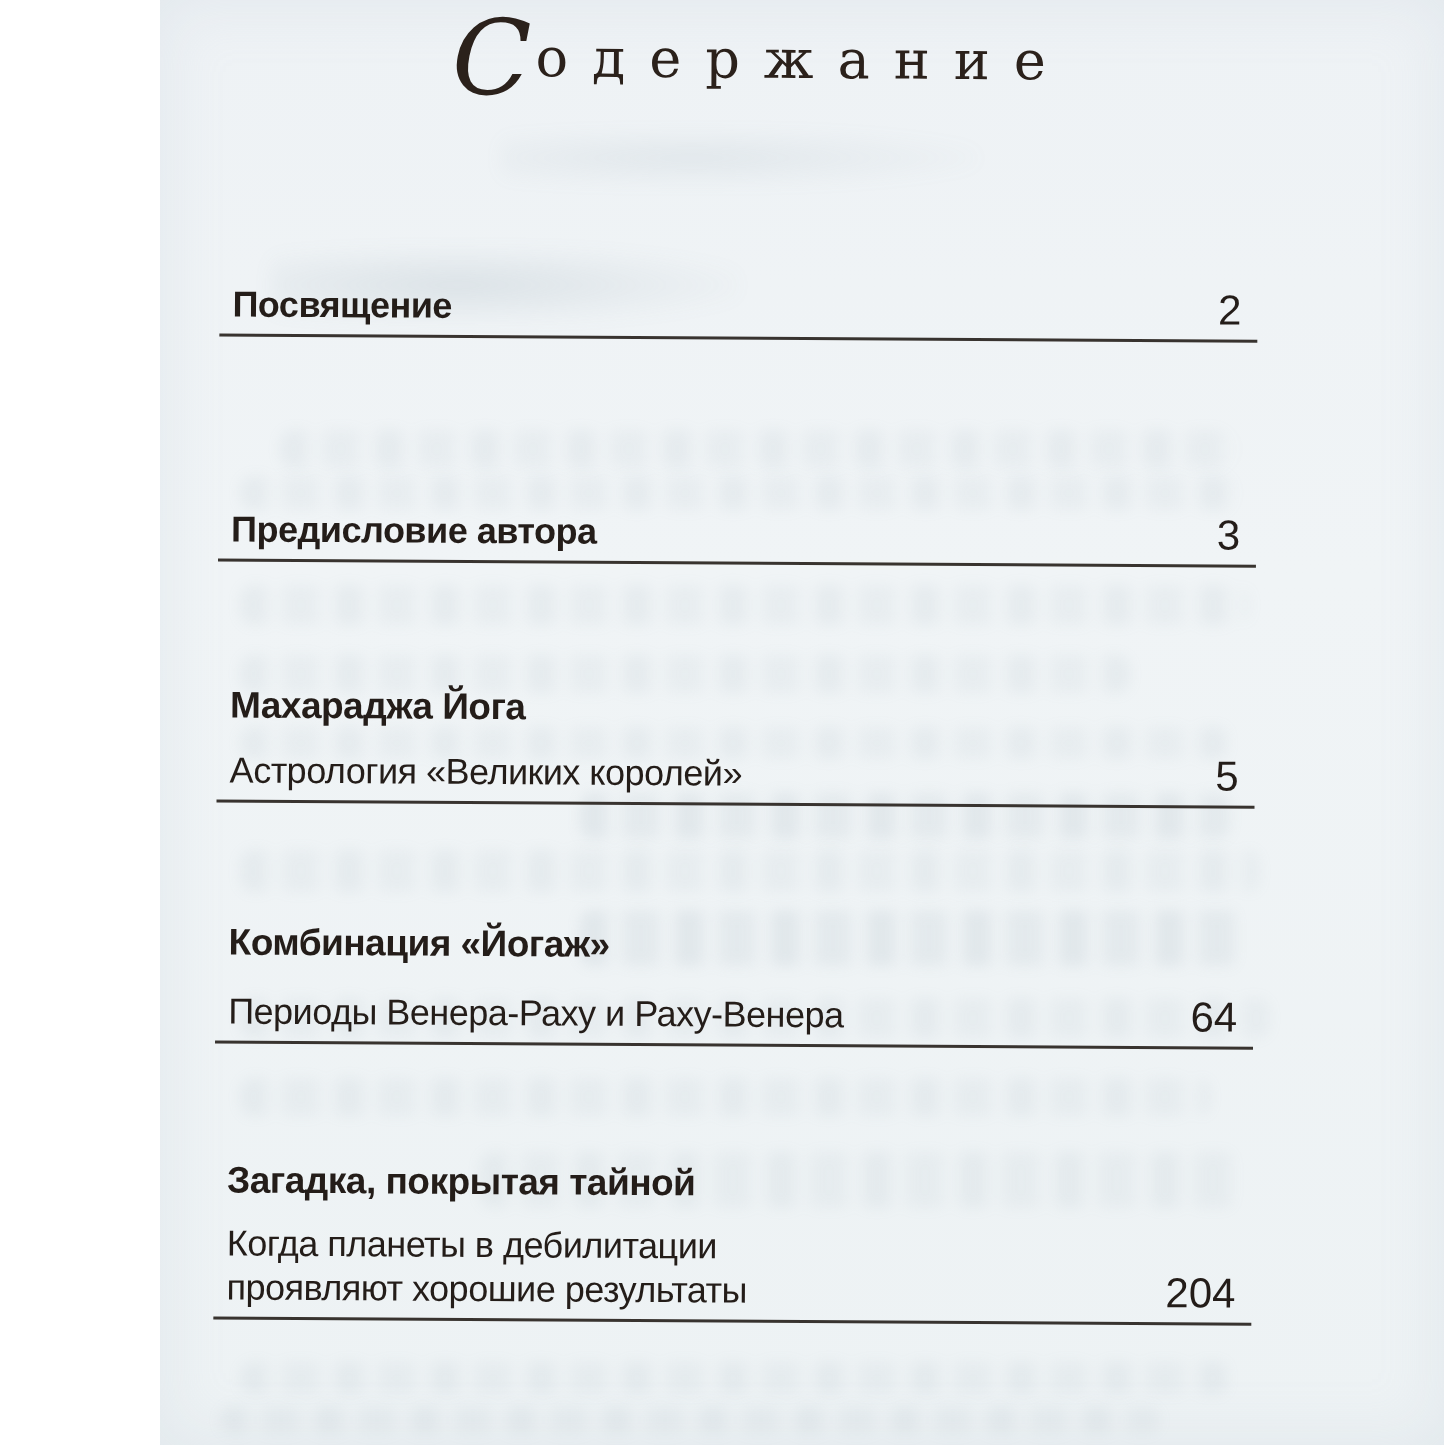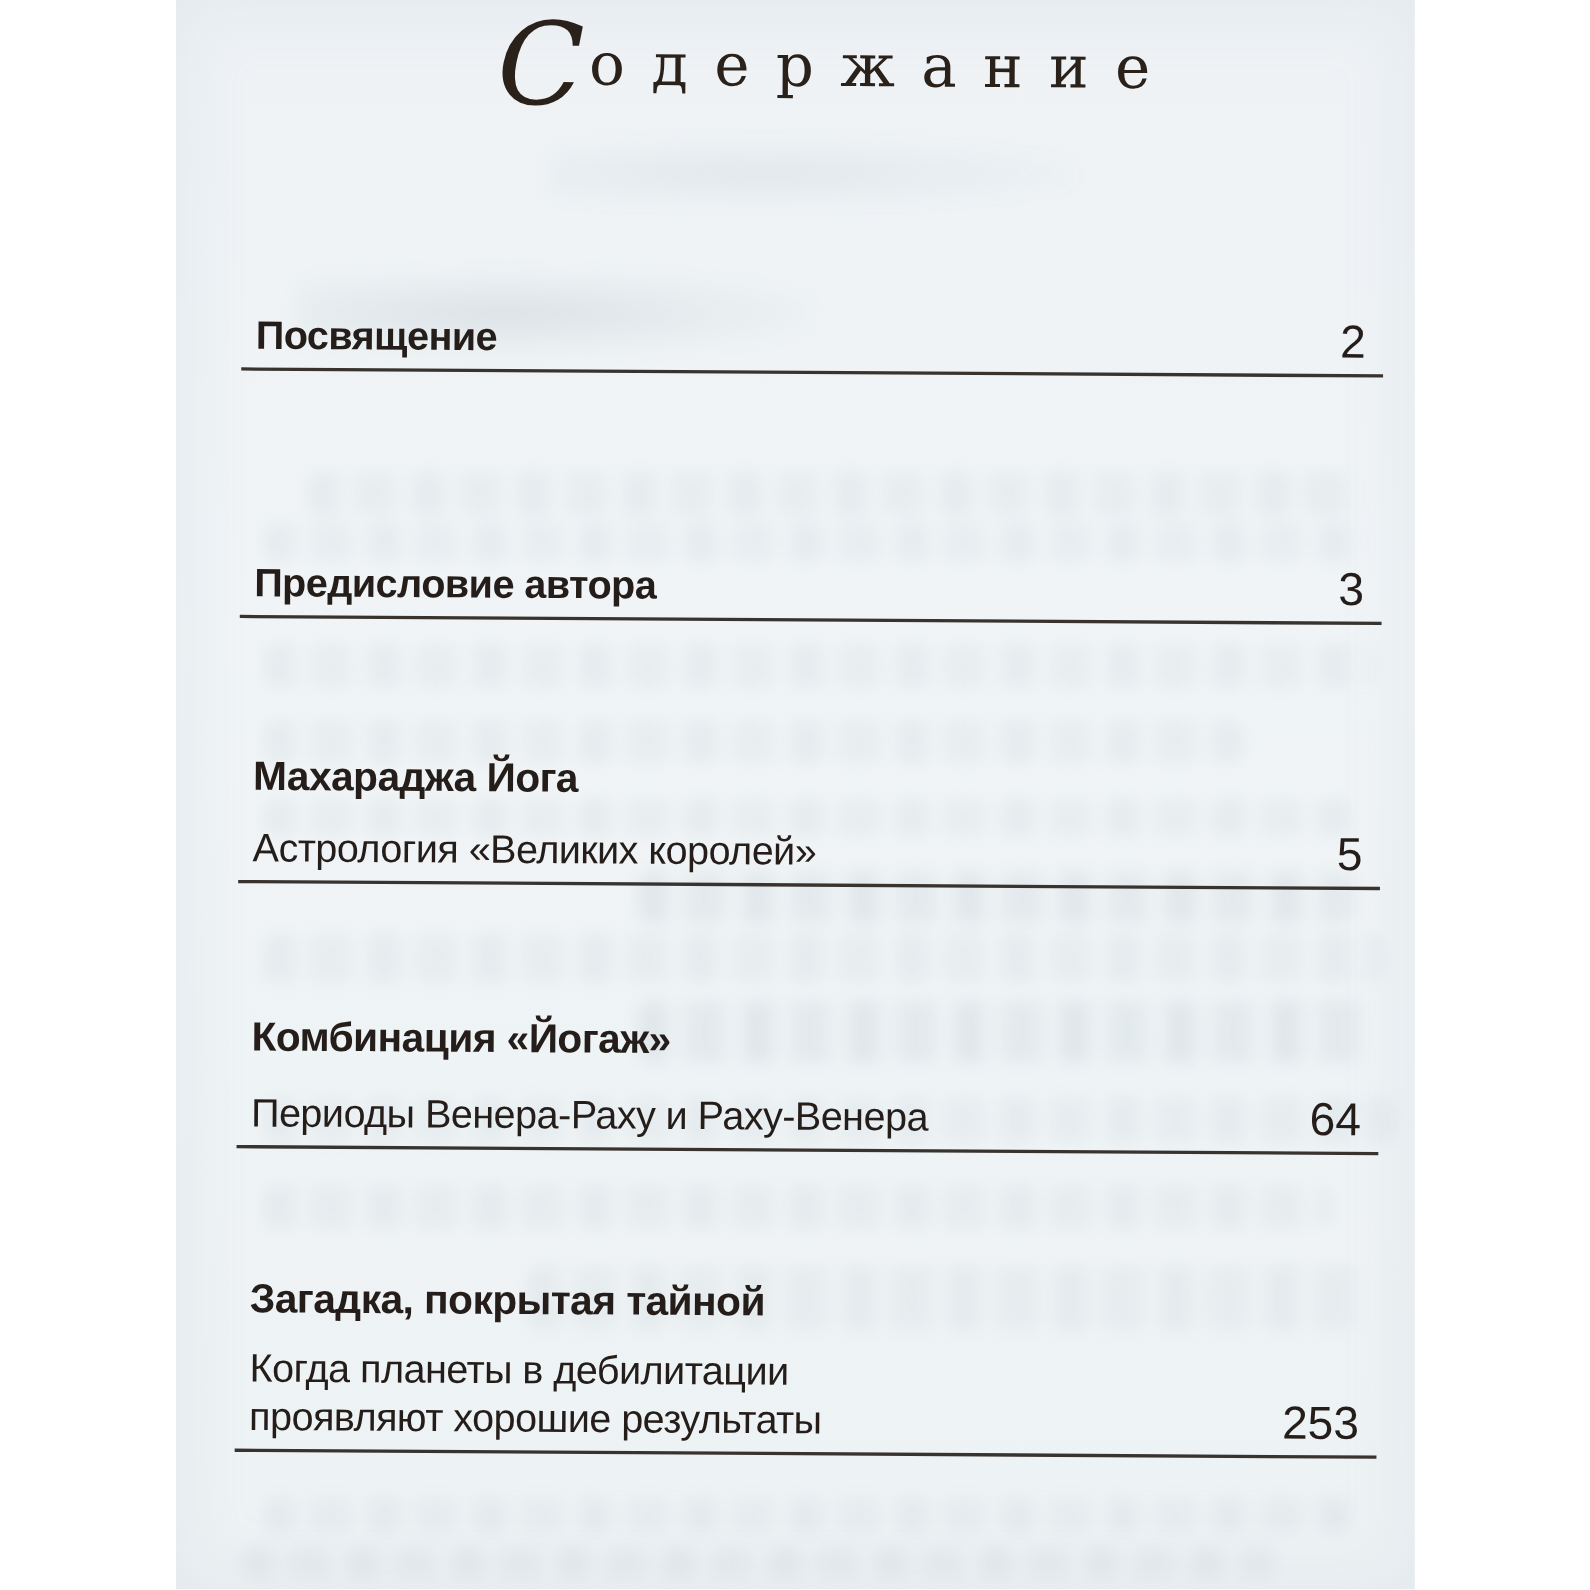--- a/index.html
+++ b/index.html
@@ -6,21 +6,21 @@
   body{
     width:1445px;height:1445px;
     background:#ffffff;
     font-family:"Liberation Sans","DejaVu Sans",sans-serif;
     overflow:hidden;
     position:relative;
   }
   .page{
     position:absolute;
     left:160px;top:0;
-    width:1126px;height:1445px;
+    width:1284px;height:1445px;
     background:linear-gradient(180deg,#eef2f5 0%,#f0f4f6 40%,#edf2f4 100%);
     box-shadow:inset 0 0 60px rgba(190,205,215,0.25);
     overflow:hidden;
   }
   .content{
     position:absolute;inset:0;
     transform:rotate(0.35deg);
   }
   
   .toc-title{
@@ -159,17 +159,17 @@
       </div>
     </section>
 
     <section class="entry e5">
       <div class="heading">Загадка, покрытая тайной</div>
       <div class="row">
         <span class="label">
           <span style="display:block;">Когда планеты в дебилитации</span>
           <span style="display:block;">проявляют хорошие результаты</span>
         </span>
-        <span class="pagenum">253</span>
+        <span class="pagenum">204</span>
       </div>
     </section>
   </div>
 </div>
 
 </body></html>

